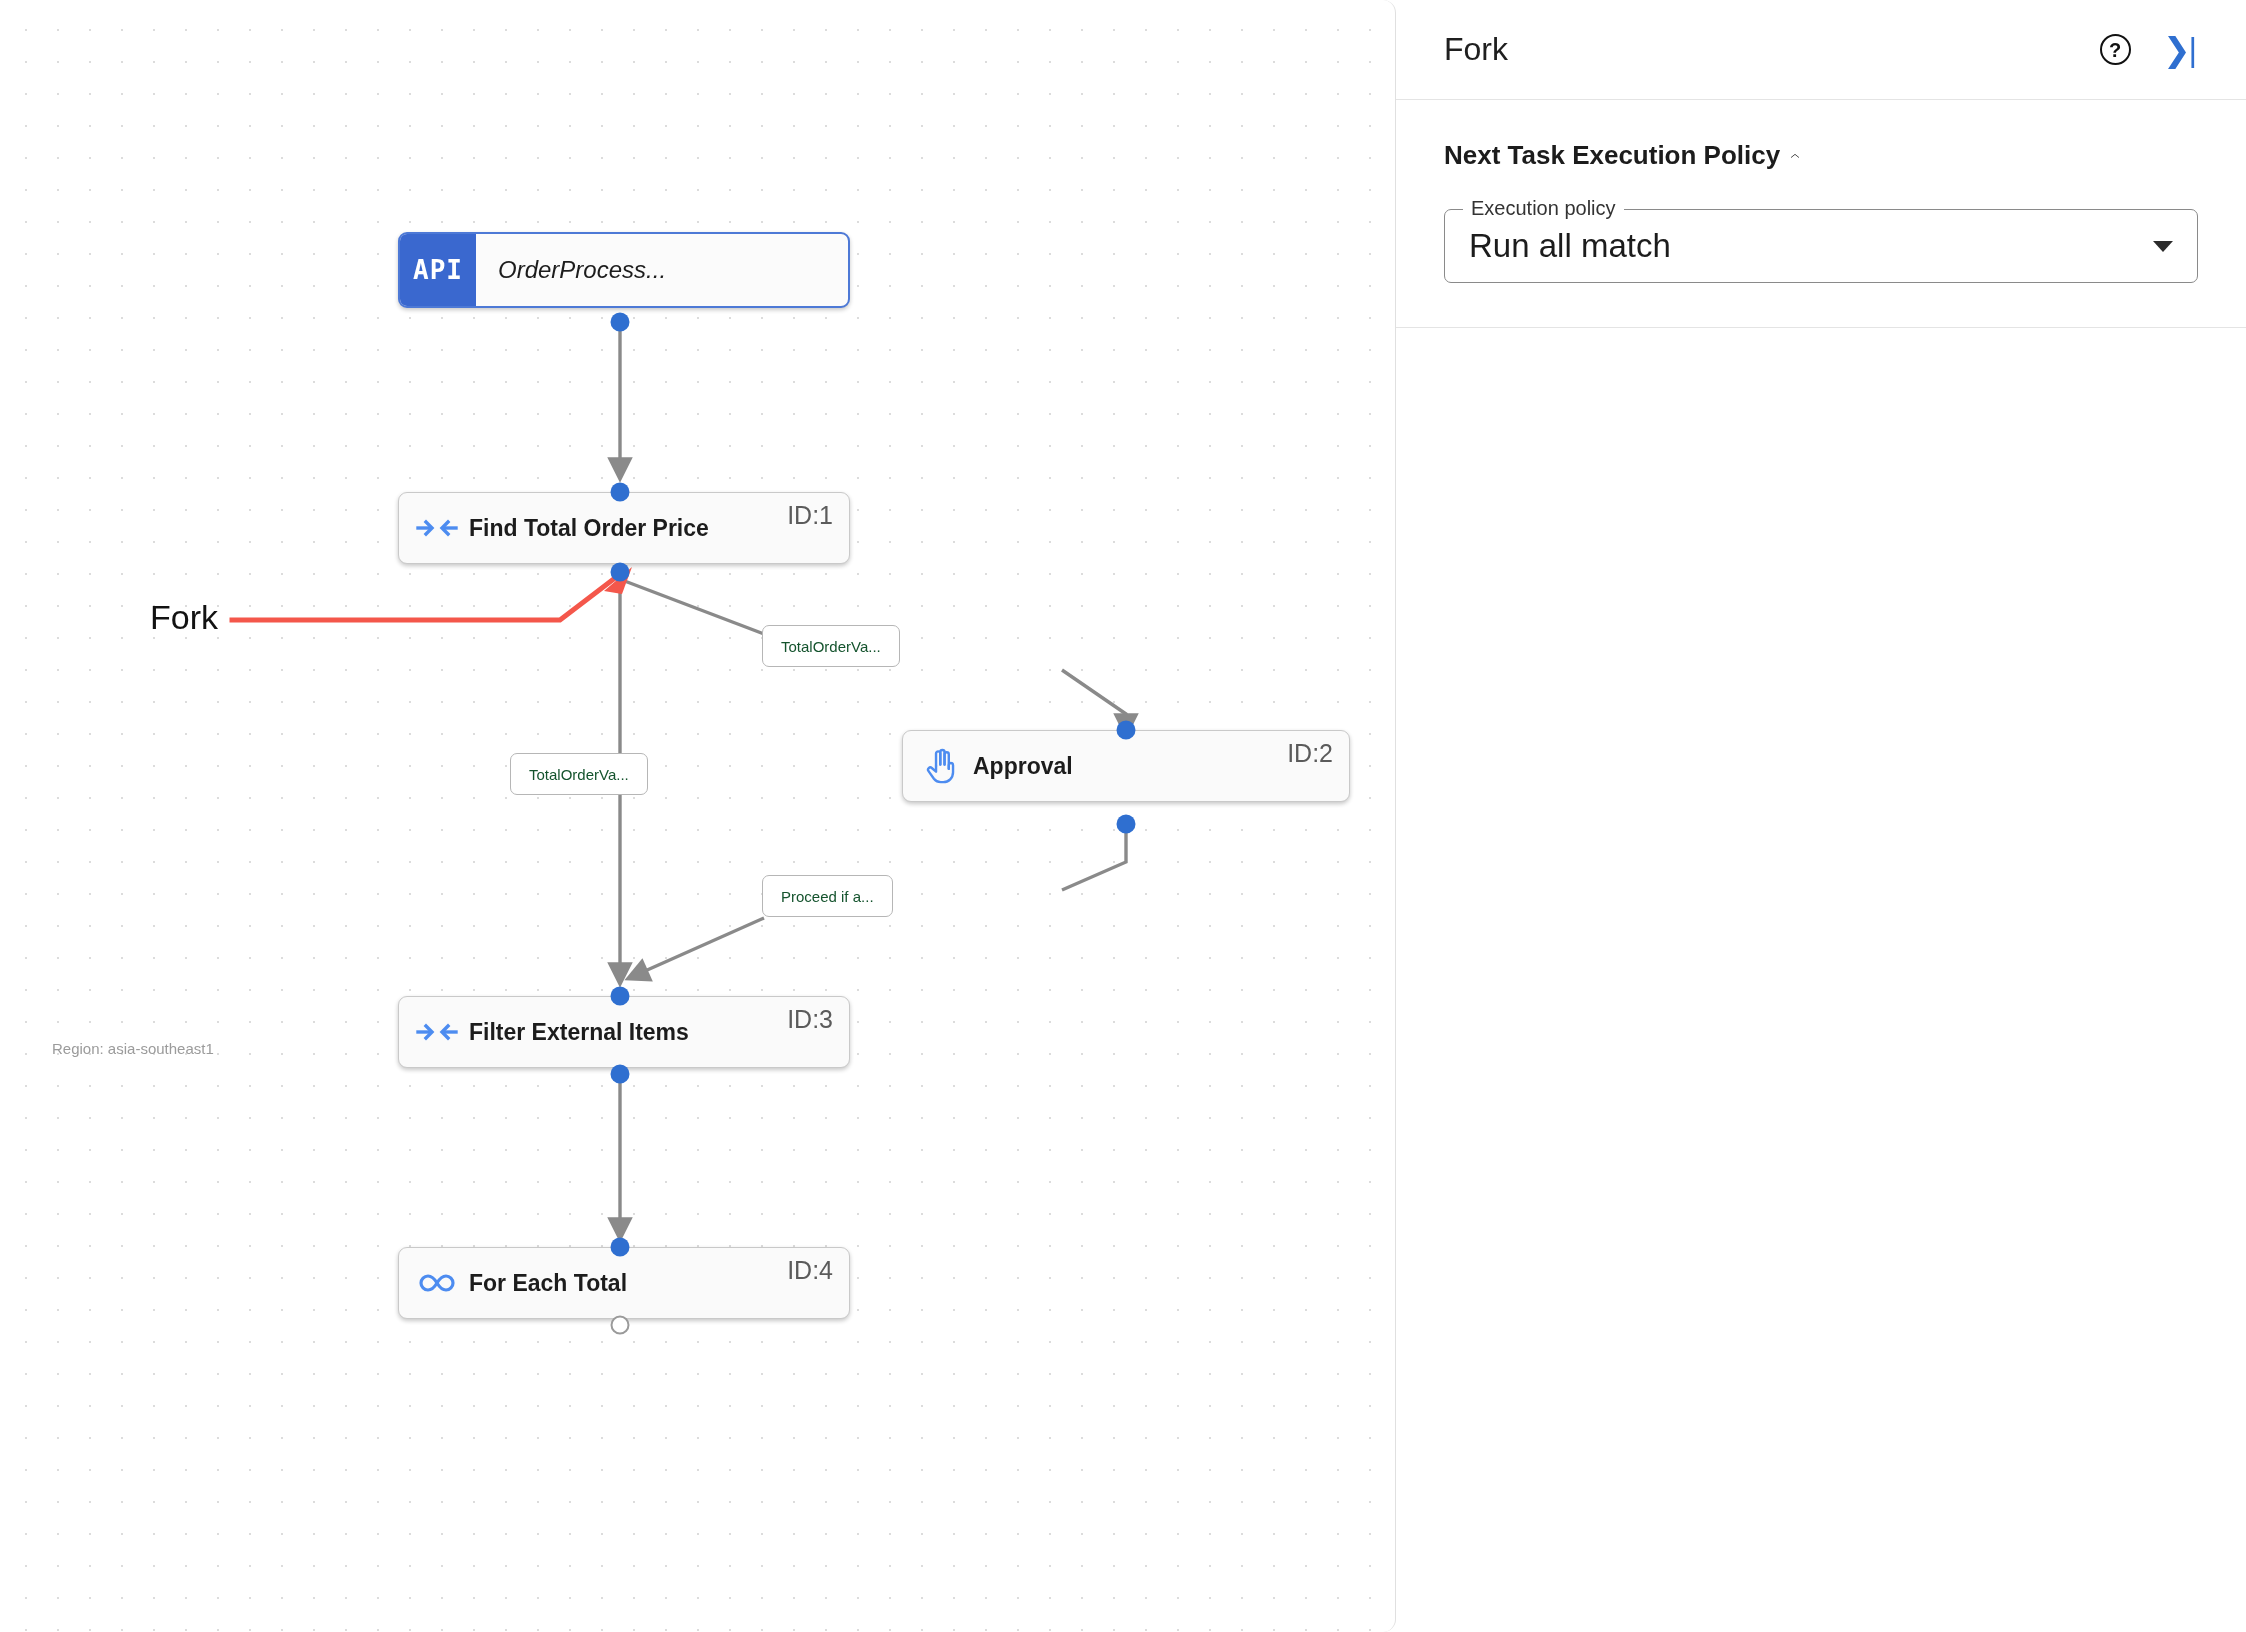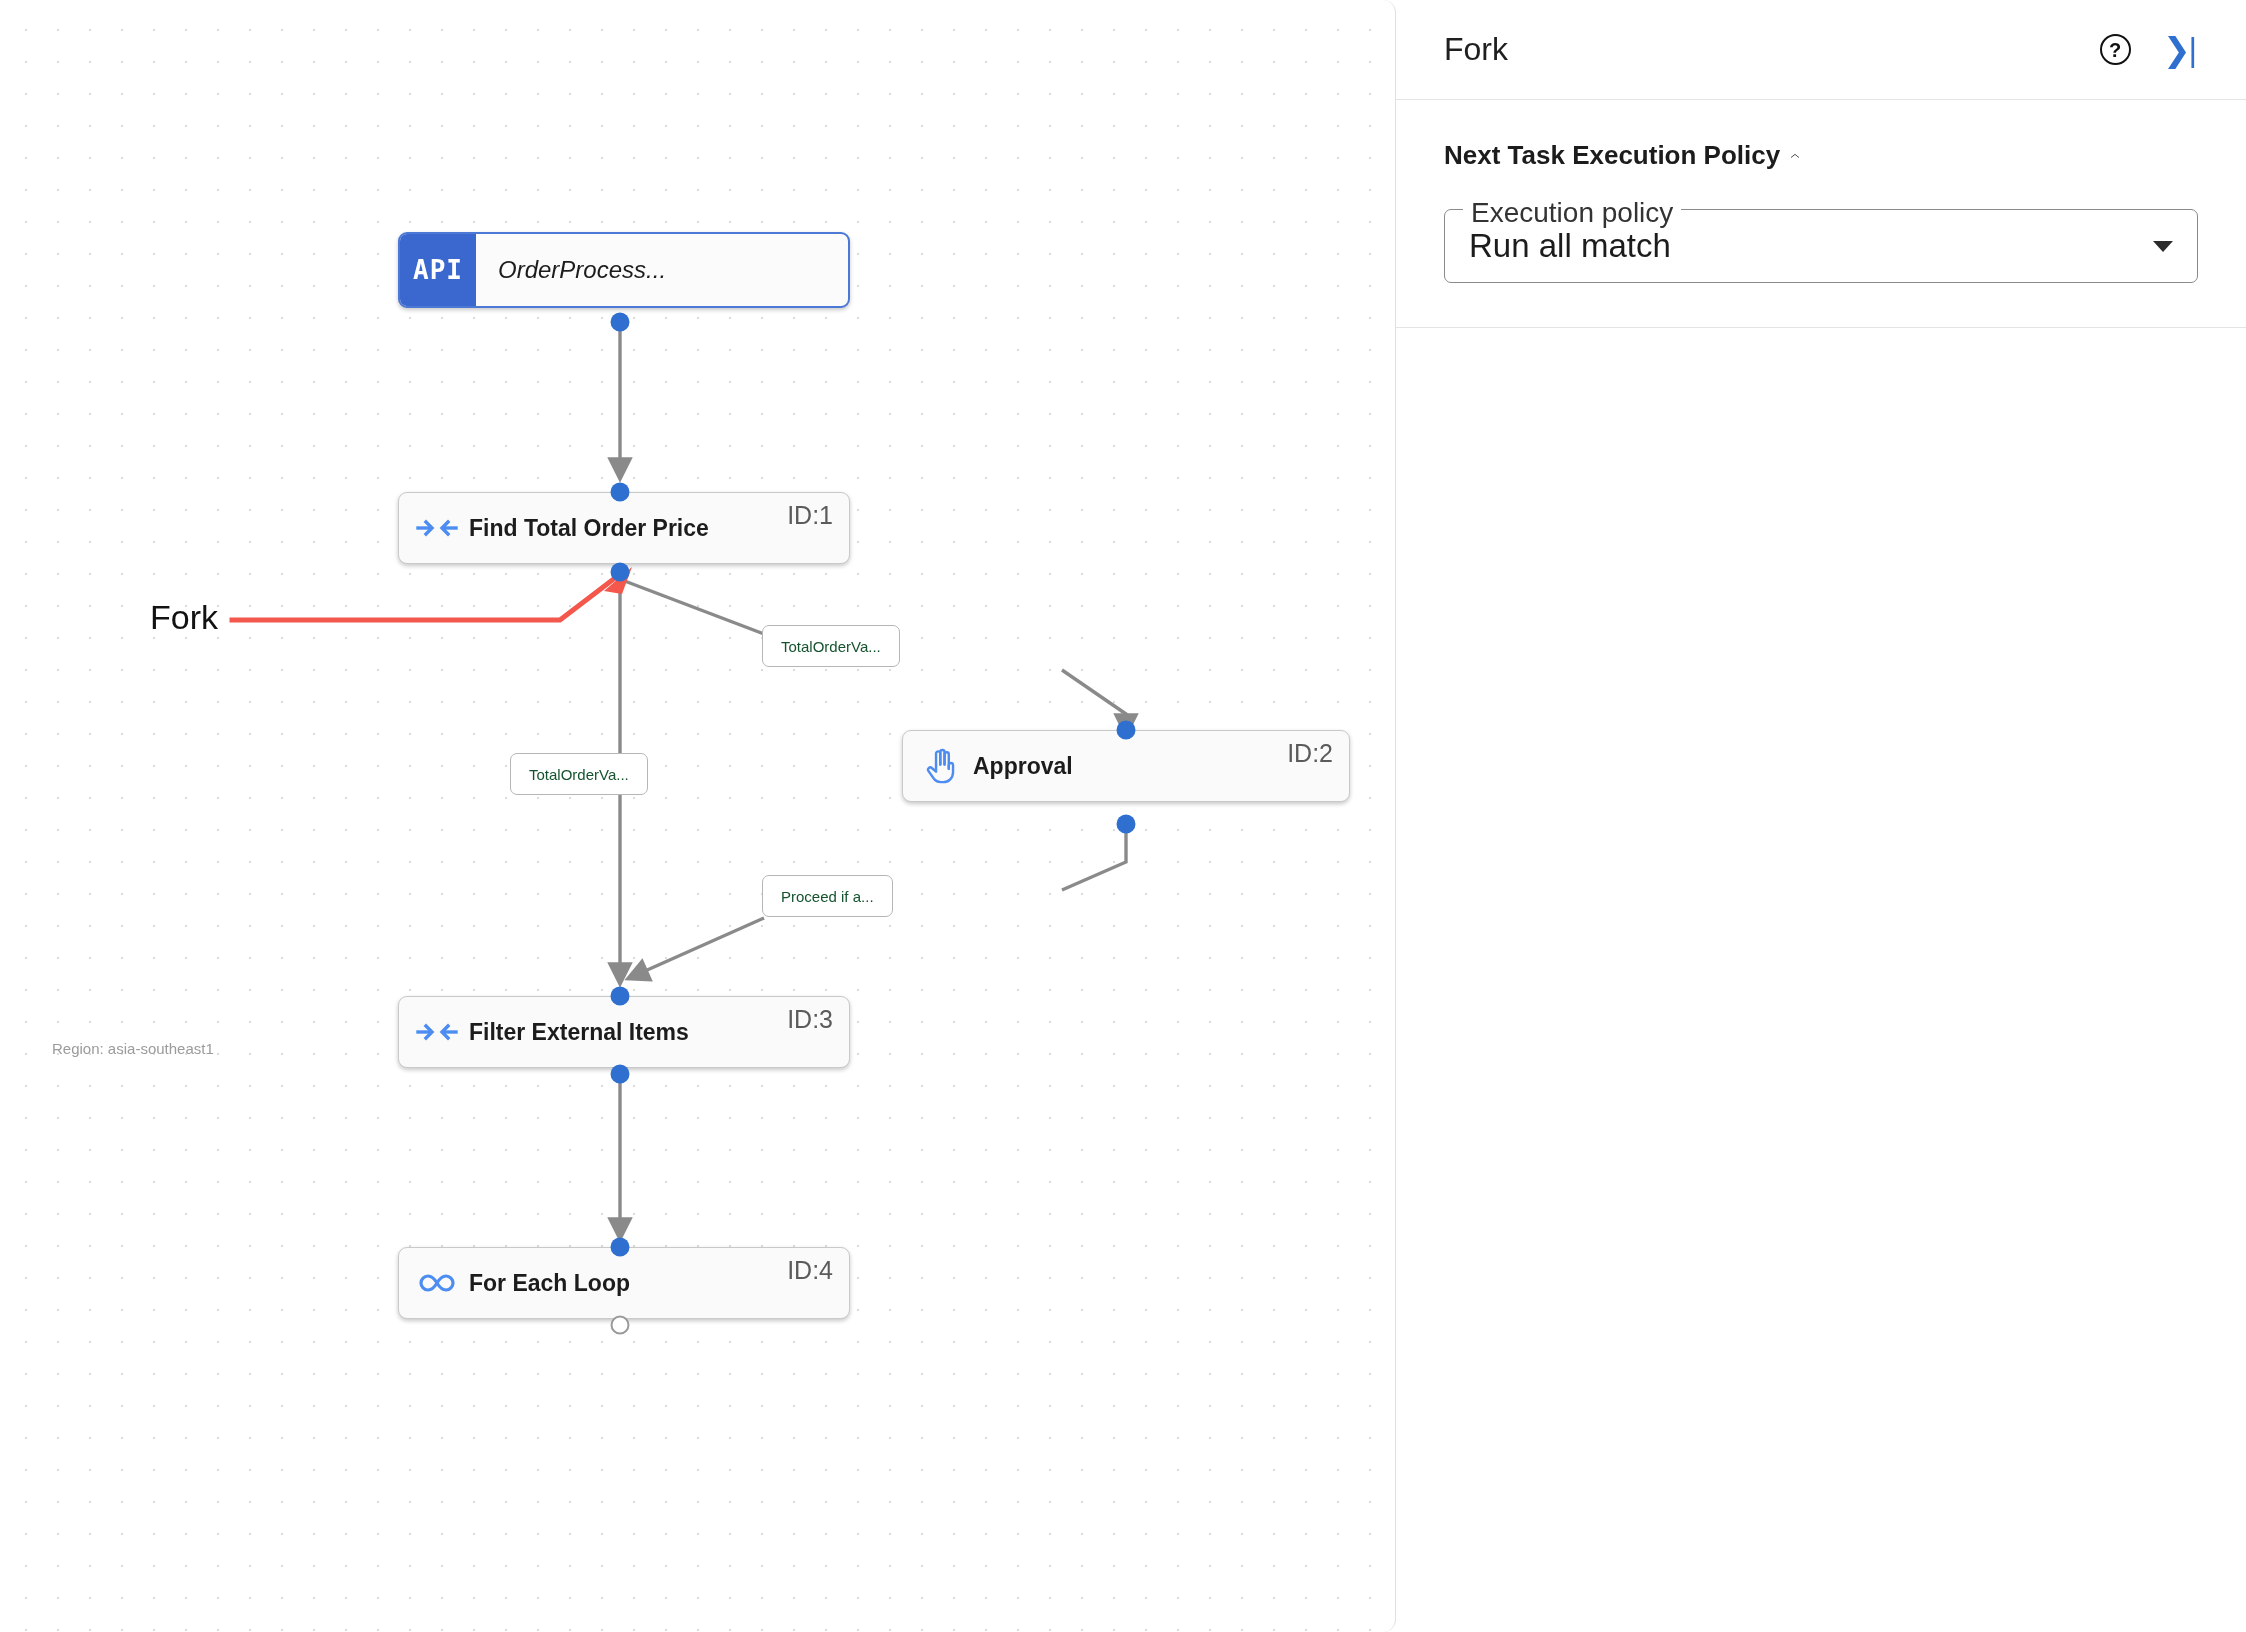--- a/index.html
+++ b/index.html
@@ -151,21 +151,21 @@
     border: 1.6px solid #8a8a8a;
     border-radius: 7px;
     height: 74px;
     display: flex; align-items: center;
     padding: 0 24px;
     cursor: pointer;
   }
   .field-legend {
     position: absolute; top: -13px; left: 18px;
     background: #ffffff; padding: 0 8px;
-    font-size: 28px; color: #333333;
+    font-size: 20px; color: #333333;
   }
   .field-value { font-size: 33px; color: #1c1c1c; flex: 1; }
   .caret-down {
     width: 0; height: 0;
     border-left: 10px solid transparent;
     border-right: 10px solid transparent;
     border-top: 11px solid #2b2b2b;
   }
 </style>
 </head>
@@ -271,21 +271,21 @@
 
     <div class="node" style="left:398px; top:1247px; width:452px;">
       <div class="node-icon">
         <svg width="44" height="26" viewBox="0 0 44 26">
           <g fill="none" stroke="#4d8cf0" stroke-width="3.2" stroke-linecap="round">
             <path d="M22 13c-3-5-5.5-7-9-7a7 7 0 0 0 0 14c3.5 0 6-2 9-7z"></path>
             <path d="M22 13c3 5 5.5 7 9 7a7 7 0 0 0 0-14c-3.5 0-6 2-9 7z"></path>
           </g>
         </svg>
       </div>
-      <div class="node-title">For Each Loop</div>
+      <div class="node-title">For Each Total</div>
       <div class="node-id">ID:4</div>
     </div>
     <div class="port" style="left:620px; top:1247px;"></div>
     <div class="port hollow" style="left:620px; top:1325px;"></div>
 
     <div class="annot-text" style="left:232px; top:598px; transform:translateX(-100%); padding-right:14px;">Fork</div>
 
     <div class="region-label">Region: asia-southeast1</div>
   </div>
 

